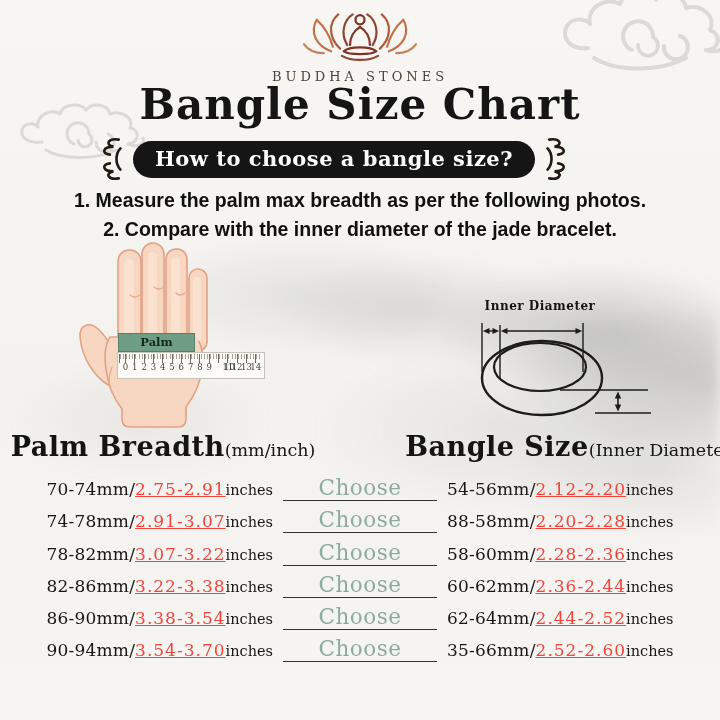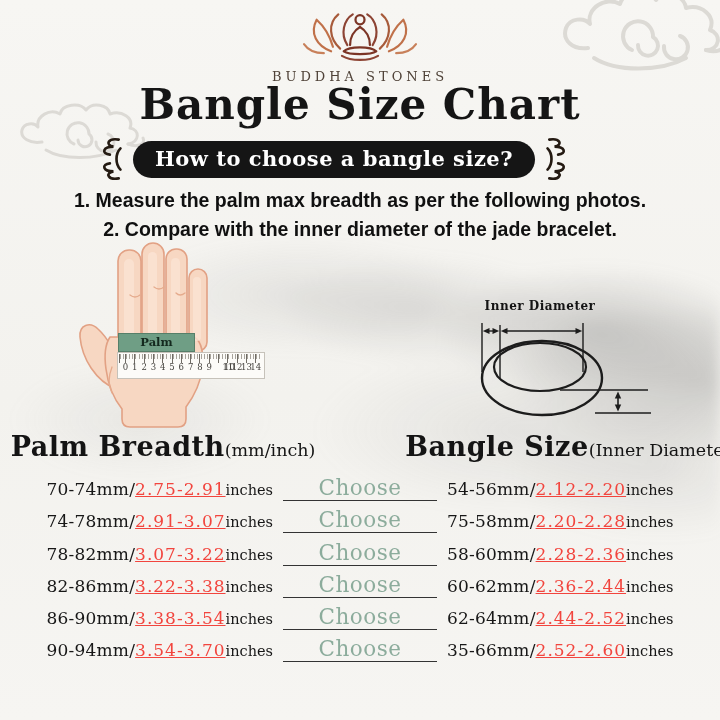--- a/index.html
+++ b/index.html
@@ -221,21 +221,21 @@
       <polygon points="163,116.5 159.8,109.5 166.2,109.5"></polygon>
     </g>
   </svg>
 
   <div class="col-header left"><span class="big">Palm Breadth</span><span class="small">(mm/inch)</span></div>
   <div class="col-header right"><span class="big">Bangle Size</span><span class="small">(Inner Diameter)</span></div>
 
   <div class="size-table">
   <div class="size-row"><span class="cell cell-left"><span class="mm">70-74mm/</span><span class="in-red">2.75-2.91</span><span class="unit">inches</span></span><span class="cell cell-mid"><span class="choose">Choose</span></span><span class="cell cell-right"><span class="mm">54-56mm/</span><span class="in-red">2.12-2.20</span><span class="unit">inches</span></span></div>
 
-  <div class="size-row"><span class="cell cell-left"><span class="mm">74-78mm/</span><span class="in-red">2.91-3.07</span><span class="unit">inches</span></span><span class="cell cell-mid"><span class="choose">Choose</span></span><span class="cell cell-right"><span class="mm">75-58mm/</span><span class="in-red">2.20-2.28</span><span class="unit">inches</span></span></div>
+  <div class="size-row"><span class="cell cell-left"><span class="mm">74-78mm/</span><span class="in-red">2.91-3.07</span><span class="unit">inches</span></span><span class="cell cell-mid"><span class="choose">Choose</span></span><span class="cell cell-right"><span class="mm">88-58mm/</span><span class="in-red">2.20-2.28</span><span class="unit">inches</span></span></div>
 
   <div class="size-row"><span class="cell cell-left"><span class="mm">78-82mm/</span><span class="in-red">3.07-3.22</span><span class="unit">inches</span></span><span class="cell cell-mid"><span class="choose">Choose</span></span><span class="cell cell-right"><span class="mm">58-60mm/</span><span class="in-red">2.28-2.36</span><span class="unit">inches</span></span></div>
 
   <div class="size-row"><span class="cell cell-left"><span class="mm">82-86mm/</span><span class="in-red">3.22-3.38</span><span class="unit">inches</span></span><span class="cell cell-mid"><span class="choose">Choose</span></span><span class="cell cell-right"><span class="mm">60-62mm/</span><span class="in-red">2.36-2.44</span><span class="unit">inches</span></span></div>
 
   <div class="size-row"><span class="cell cell-left"><span class="mm">86-90mm/</span><span class="in-red">3.38-3.54</span><span class="unit">inches</span></span><span class="cell cell-mid"><span class="choose">Choose</span></span><span class="cell cell-right"><span class="mm">62-64mm/</span><span class="in-red">2.44-2.52</span><span class="unit">inches</span></span></div>
 
   <div class="size-row"><span class="cell cell-left"><span class="mm">90-94mm/</span><span class="in-red">3.54-3.70</span><span class="unit">inches</span></span><span class="cell cell-mid"><span class="choose">Choose</span></span><span class="cell cell-right"><span class="mm">35-66mm/</span><span class="in-red">2.52-2.60</span><span class="unit">inches</span></span></div>
 
 </div>

